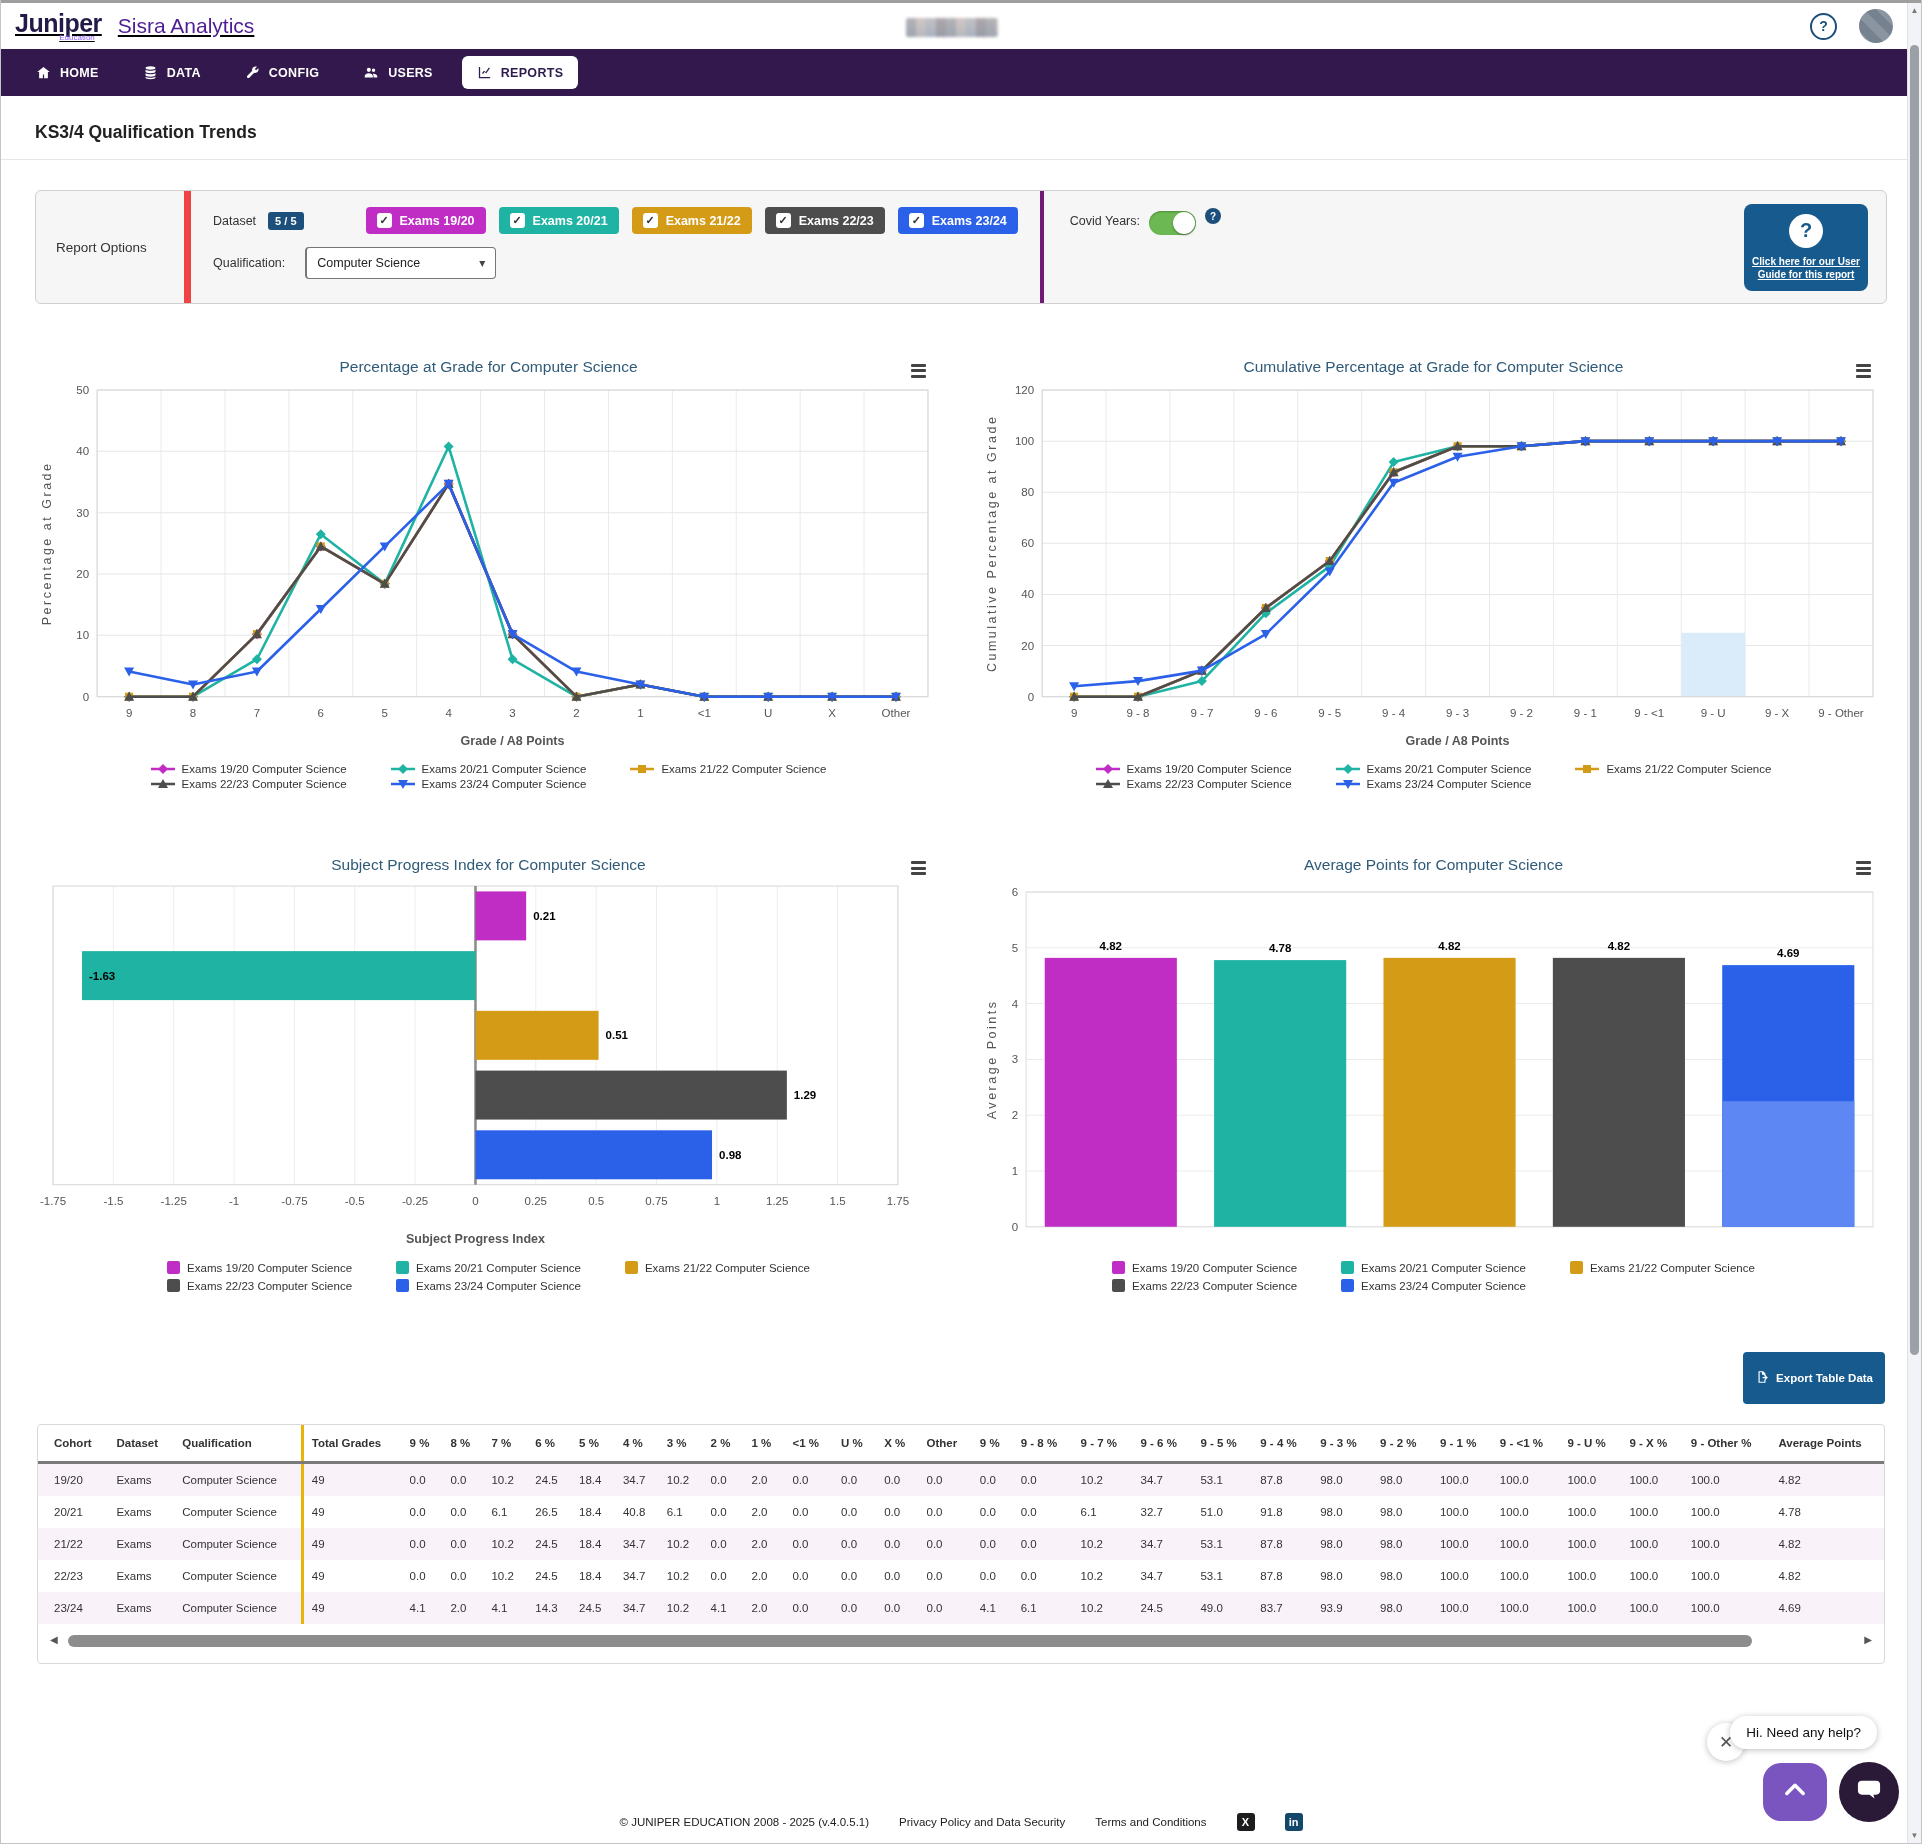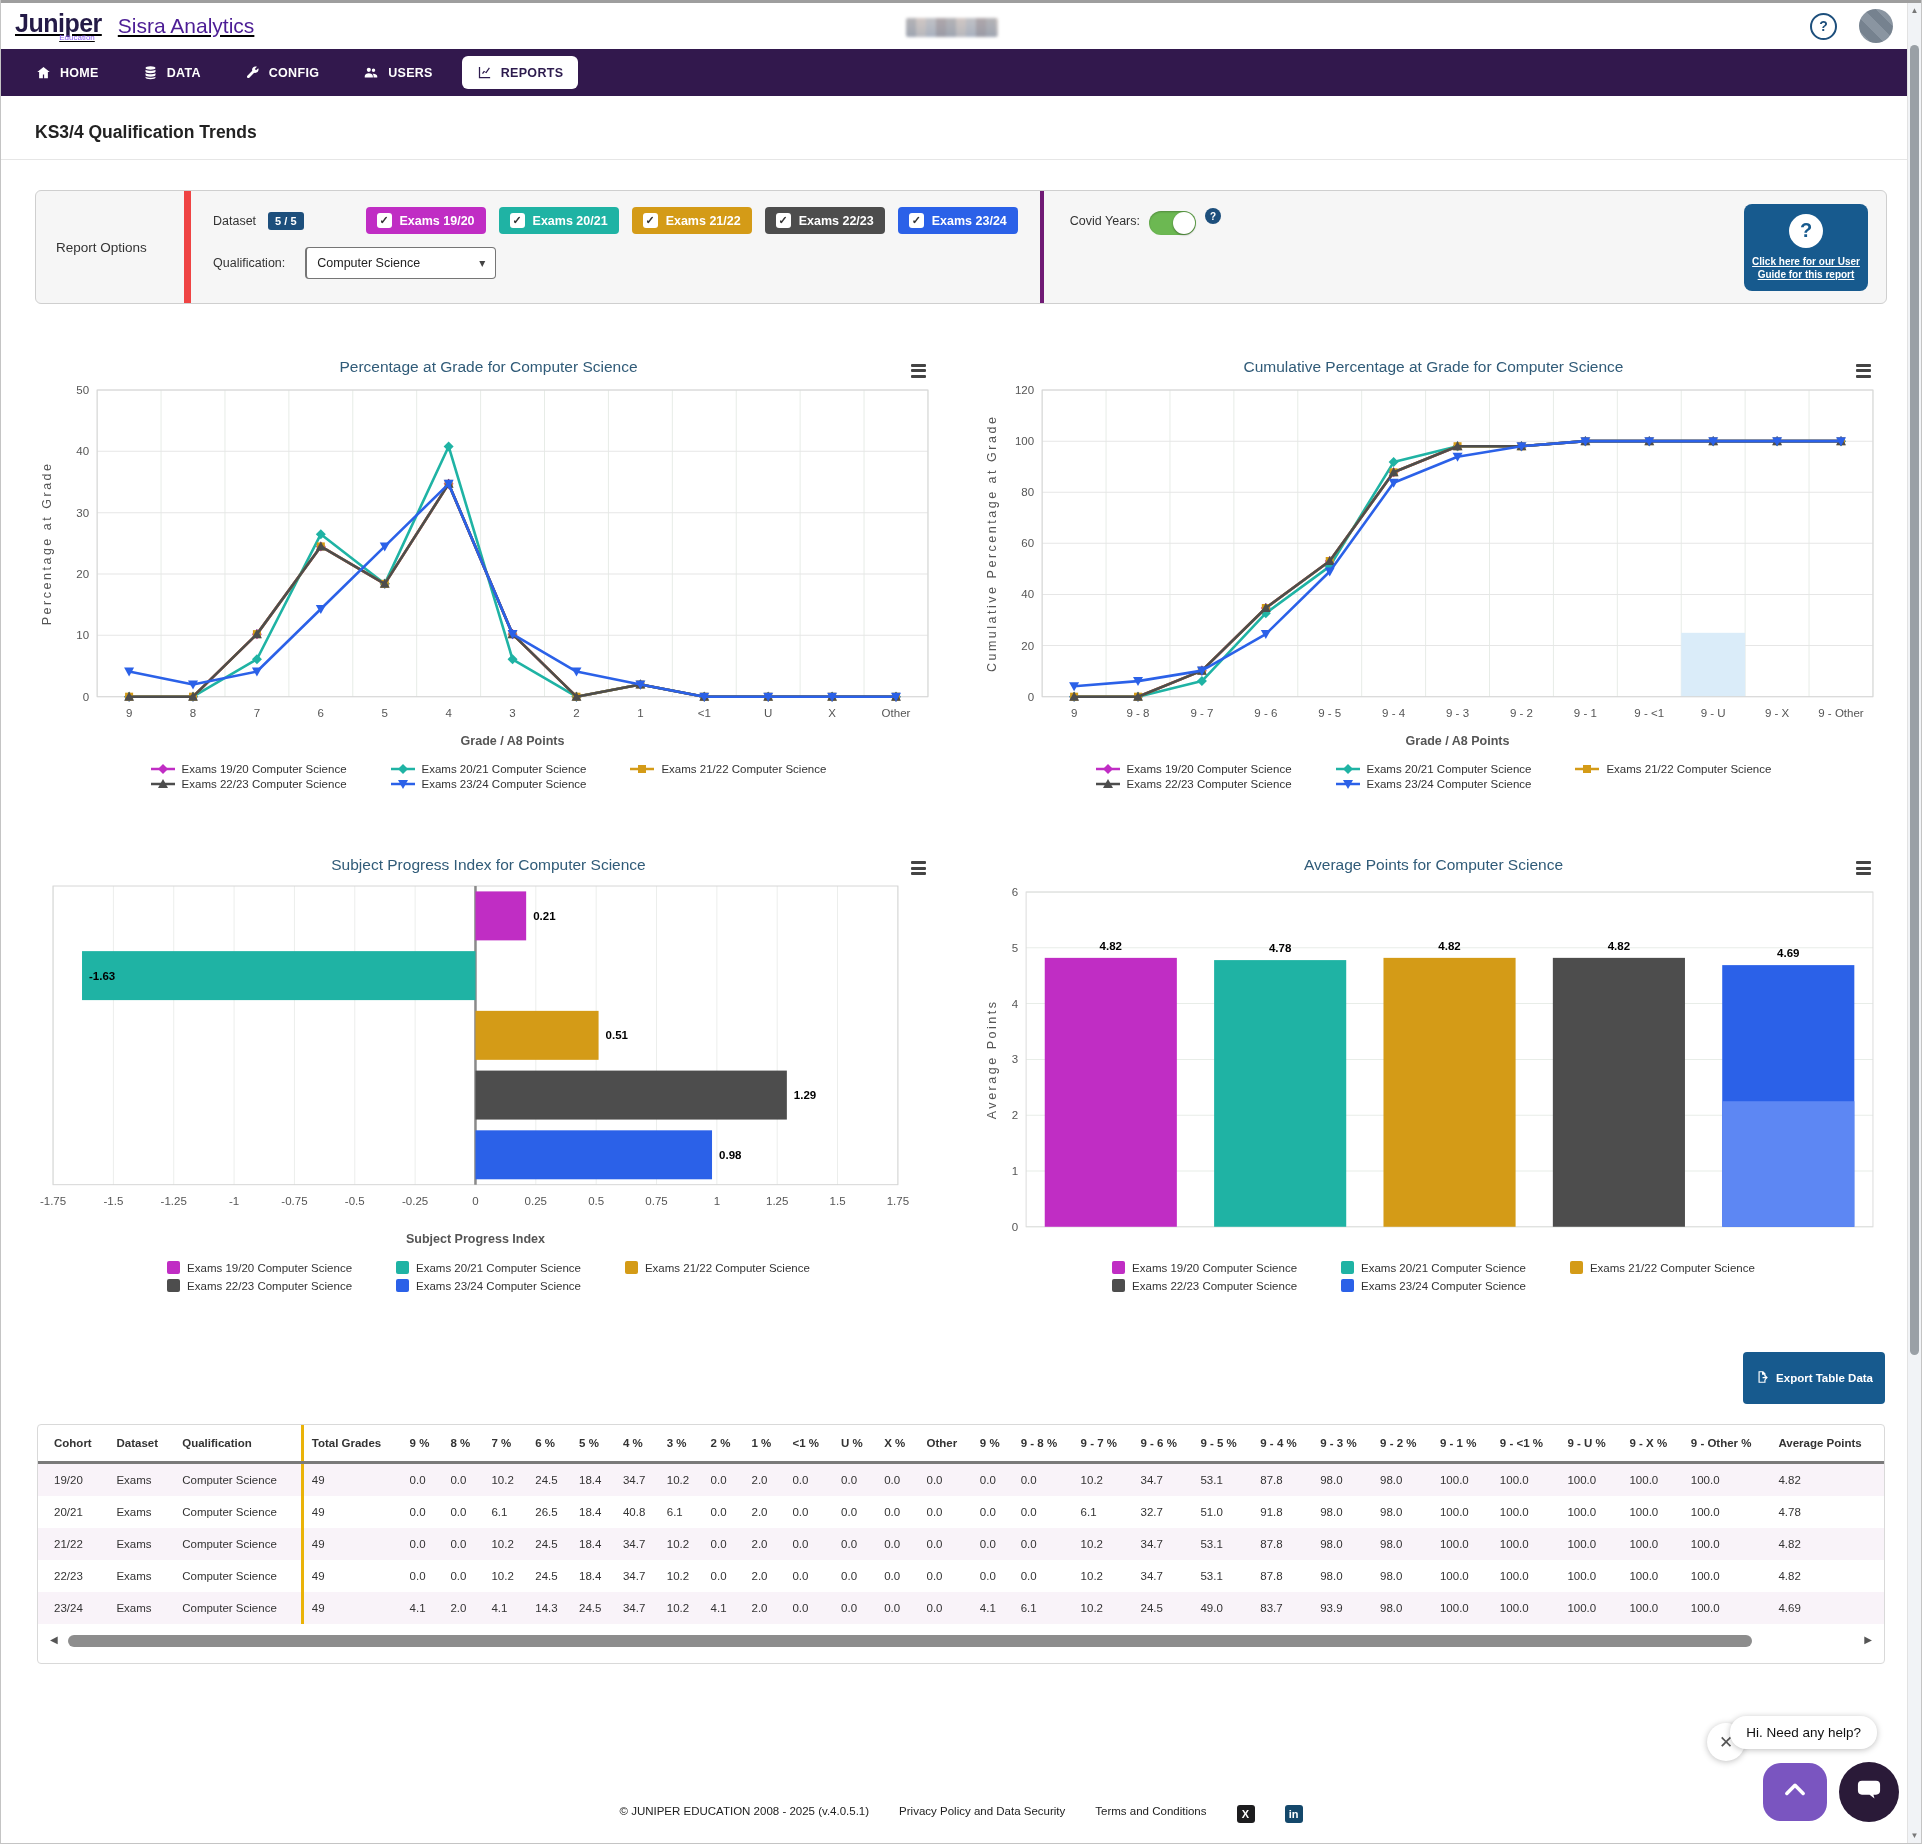--- a/index.html
+++ b/index.html
@@ -75,21 +75,21 @@
   th{padding:12px 8px;text-align:left;font-weight:700;border-bottom:3px solid #7a7a7a;white-space:nowrap;}
   td{padding:10px 8px;white-space:nowrap;}
   th.sep,td.sep{border-left:3px solid #eab308;}
   tbody tr:nth-child(odd){background:#f9f3f9;}
   th:first-child,td:first-child{padding-left:16px;}
   .h-scroll{position:relative;height:15px;margin:10px 12px 10px;}
   .h-scroll .arr{position:absolute;top:0;font-size:10px;color:#555;cursor:pointer;}
   .arr.l{left:0;} .arr.r{right:0;}
   .h-thumb{position:absolute;left:18px;right:120px;top:1px;height:12px;background:#8d8d8d;border-radius:7px;cursor:grab;}
   
-  .ftr{margin-top:auto;display:flex;justify-content:center;align-items:flex-start;gap:30px;padding:30px 0 20px;font-size:11.5px;color:#222;}
+  .ftr{margin-top:auto;display:flex;justify-content:center;align-items:center;gap:30px;padding:30px 0 12px;font-size:11.5px;color:#222;}
   .ftr a{color:#222;text-decoration:none;cursor:pointer;}
   .soc{width:18px;height:18px;border-radius:3px;color:#fff;font-weight:700;font-size:11px;display:inline-flex;align-items:center;justify-content:center;cursor:pointer;}
   .soc.x{background:#1d1d1f;}
   .soc.in{background:#14486b;}
   
   .chat-close{position:absolute;right:176px;bottom:82px;width:38px;height:38px;border-radius:50%;background:#fff;box-shadow:0 1px 6px rgba(0,0,0,.25);display:flex;align-items:center;justify-content:center;color:#555;font-size:17px;cursor:pointer;}
   .chat-tip{position:absolute;right:44px;bottom:94px;background:#fff;border-radius:16px;box-shadow:0 1px 6px rgba(0,0,0,.25);padding:9px 16px;font-size:13.5px;color:#111;}
   .scrolltop-btn{position:absolute;right:94px;bottom:22px;width:64px;height:58px;border-radius:18px;background:#7a55c0;display:flex;align-items:center;justify-content:center;cursor:pointer;}
   .chat-btn{position:absolute;right:22px;bottom:21px;width:60px;height:60px;border-radius:50%;background:#2a1a38;display:flex;align-items:center;justify-content:center;cursor:pointer;}
   

